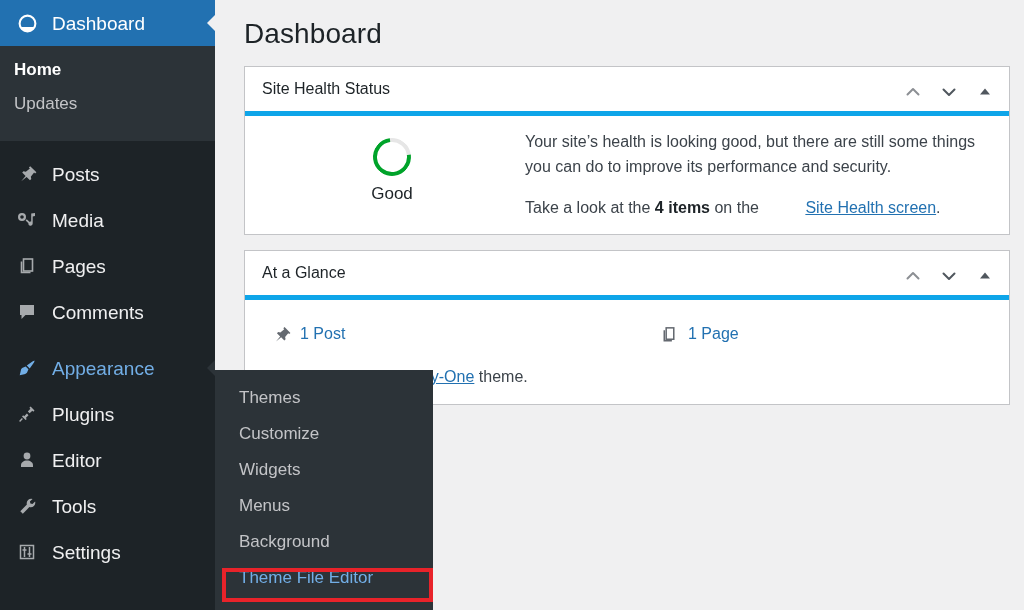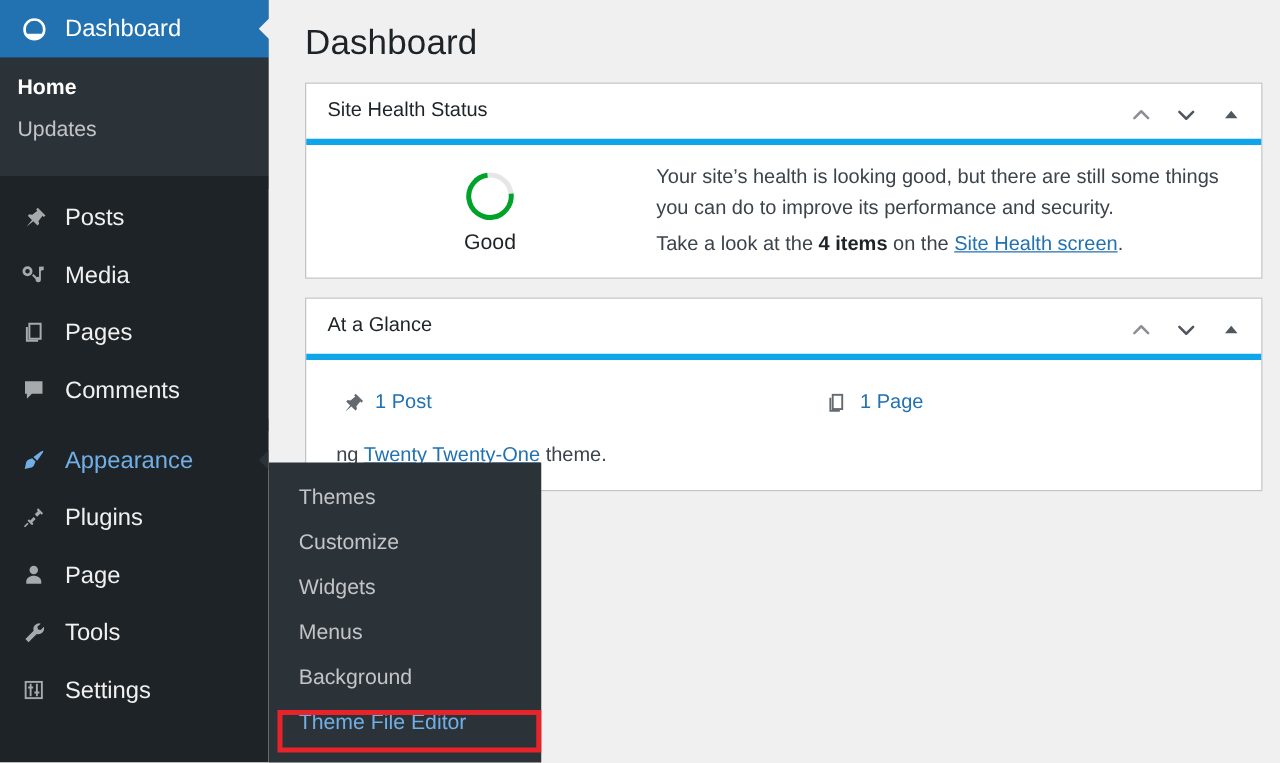--- a/index.html
+++ b/index.html
@@ -158,25 +158,25 @@
   }
   .health-right {
     flex: 1;
     padding-right: 16px;
     padding-top: 2px;
   }
   .health-right p {
     font-size: 16px;
     line-height: 1.55;
     color: #3c434a;
-    margin-bottom: 4px;
+    margin-bottom: 16px;
   }
   .health-right p:last-child { margin-bottom: 0; }
   .health-right strong { font-weight: bold; color: #1d2327; }
-  a.wplink { color: #2271b1; text-decoration: underline; }
+  a.wplink { color: #2271b1; text-decoration: underline; margin-left: 42px; }
 
   
   .glance-cols {
     display: flex;
     padding: 8px 0 2px 0;
     gap: 40px;
   }
   .glance-col {
     width: 50%;
     padding-left: 10px;
@@ -291,21 +291,21 @@
       <span class="label">Plugins</span>
     </div>
 
     <div class="menu-top">
       <span class="ico">
         <svg width="20" height="20" viewBox="0 0 20 20" fill="#a7aaad">
           <circle cx="10" cy="6" r="3.4"></circle>
           <path d="M10 10.6c-3.4 0-6 2.1-6 4.7V17h12v-1.7c0-2.6-2.6-4.7-6-4.7z"></path>
         </svg>
       </span>
-      <span class="label">Page</span>
+      <span class="label">Editor</span>
     </div>
 
     <div class="menu-top">
       <span class="ico">
         <svg width="20" height="20" viewBox="0 0 20 20" fill="#a7aaad">
           <path d="M15.6 2.9a4.6 4.6 0 0 0-5.7 5.7l-6.6 6.6 2.5 2.5 6.6-6.6a4.6 4.6 0 0 0 5.7-5.7l-2.6 2.6-2.1-.5-.5-2.1z"></path>
         </svg>
       </span>
       <span class="label">Tools</span>
     </div>

